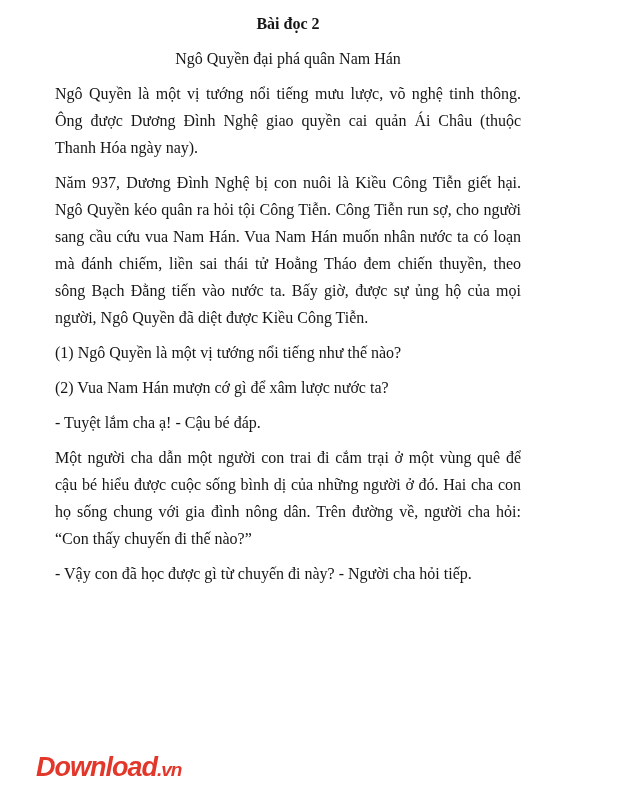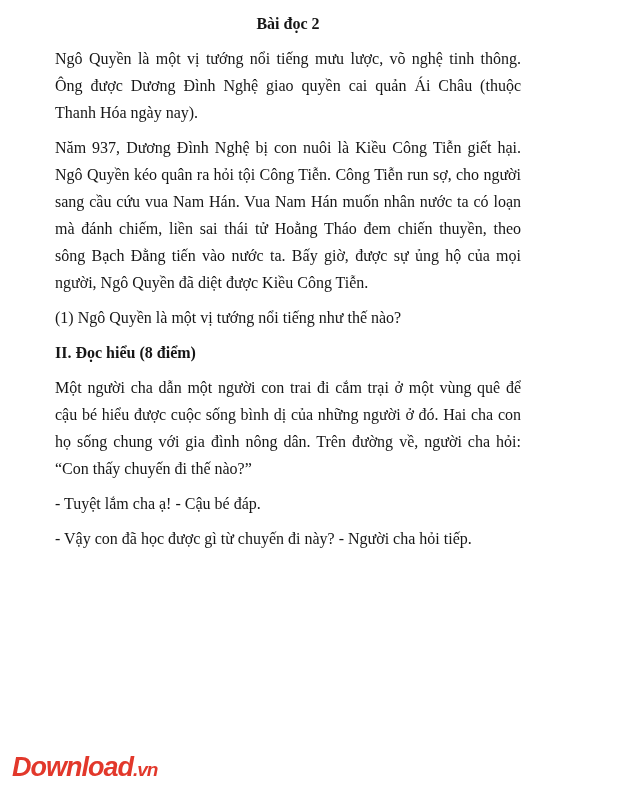--- a/index.html
+++ b/index.html
@@ -40,27 +40,28 @@
   .logo-suffix { font-size: 19px; }
   .support { font-size: 16px; color: #161616; white-space: nowrap; }
   .phone { text-decoration: underline; cursor: pointer; }
 </style>
 </head>
 <body>
 
 <div class="page">
 
   <p class="center bold">Bài đọc 2</p>
+  <p class="center">Ngô Quyền đại phá quân Nam Hán</p>
   <p class="body">Ngô Quyền là một vị tướng nổi tiếng mưu lược, võ nghệ tinh thông. Ông được Dương Đình Nghệ giao quyền cai quản Ái Châu (thuộc Thanh Hóa ngày nay).</p>
   <p class="body">Năm 937, Dương Đình Nghệ bị con nuôi là Kiều Công Tiễn giết hại. Ngô Quyền kéo quân ra hỏi tội Công Tiễn. Công Tiễn run sợ, cho người sang cầu cứu vua Nam Hán. Vua Nam Hán muốn nhân nước ta có loạn mà đánh chiếm, liền sai thái tử Hoằng Tháo đem chiến thuyền, theo sông Bạch Đằng tiến vào nước ta. Bấy giờ, được sự ủng hộ của mọi người, Ngô Quyền đã diệt được Kiều Công Tiễn.</p>
   <p class="body">(1) Ngô Quyền là một vị tướng nổi tiếng như thế nào?</p>
-  <p class="bold">II. Đọc hiểu (8 điểm)</p>
+  <p class="body">(2) Vua Nam Hán mượn cớ gì để xâm lược nước ta?</p>
+  <p class="body">- Tuyệt lắm cha ạ! - Cậu bé đáp.</p>
   <p class="body">Một người cha dẫn một người con trai đi cắm trại ở một vùng quê để cậu bé hiểu được cuộc sống bình dị của những người ở đó. Hai cha con họ sống chung với gia đình nông dân. Trên đường về, người cha hỏi: “Con thấy chuyến đi thế nào?”</p>
-  <p class="body">- Tuyệt lắm cha ạ! - Cậu bé đáp.</p>
   <p class="body">- Vậy con đã học được gì từ chuyến đi này? - Người cha hỏi tiếp.</p>
 
   <div class="footer">
-    <div class="logo" id="logo" style="color: rgb(226, 56, 43);">
+    <div class="logo" id="logo" style="color: rgb(226, 56, 43); margin-left: 24px;">
       <span class="logo-main">Download</span><span class="logo-suffix">.vn</span>
     </div>
   </div>
 
 </div>
 
 </body></html>

